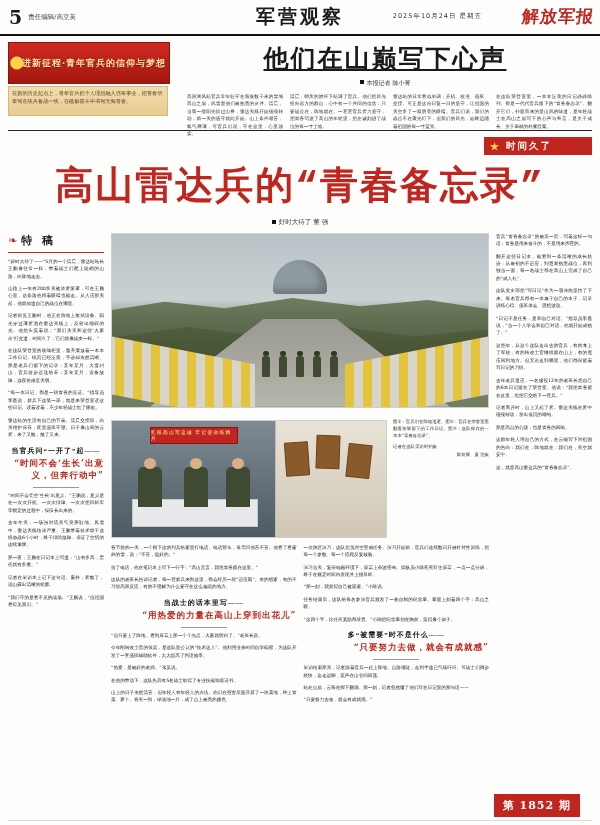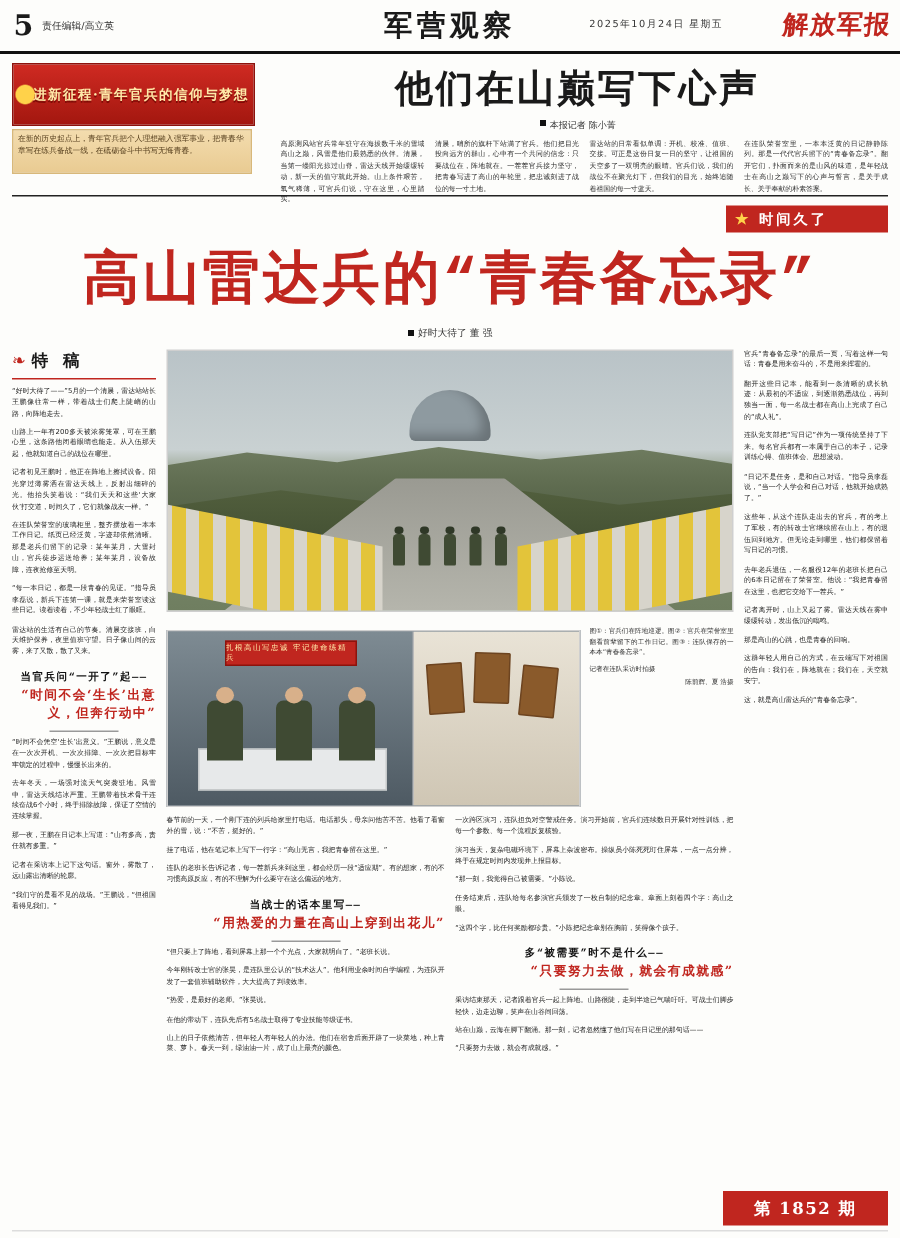--- a/index.html
+++ b/index.html
@@ -74,20 +74,21 @@
     flex:1;display:flex;gap:7px;padding-left:9px;
   }
   .topcol{
     flex:1;font-size:4.6px;line-height:1.62;color:#2b2b2b;text-align:justify;
     overflow:hidden;
   }
   .headline1{
     text-align:center;font-size:25px;font-weight:bold;letter-spacing:2px;
     font-family:"DejaVu Serif","Liberation Serif",serif;
     margin:0 0 4px 0;
+    text-decoration:underline;
   }
   .byline{
     text-align:center;font-size:6px;color:#333;margin-bottom:5px;
   }
   .byline .sq{display:inline-block;width:4px;height:4px;background:#111;margin-right:3px;vertical-align:1px;}
 
   
   .newsflag{
     position:absolute;right:8px;top:137px;width:108px;height:18px;
     background:#c0261f;color:#fff;display:flex;align-items:center;
@@ -120,21 +121,21 @@
   .tgbadge .leaf{color:#c0261f;font-size:11px;}
   .tgbadge .tglabel{
     font-size:11px;font-weight:bold;letter-spacing:3px;
     font-family:"DejaVu Serif","Liberation Serif",serif;
   }
   .tgrule{height:1px;background:#c0261f;margin-bottom:5px;}
 
   .ptext{font-size:4.6px;line-height:1.62;text-align:justify;color:#222;margin:0 0 5px 0;}
   .sub-h{
     font-size:7px;font-weight:bold;text-align:center;margin:7px 0 2px 0;color:#111;
-    font-family:Liberation Mono, monospace;letter-spacing:1px;
+    font-family:Liberation Serif, serif;letter-spacing:1px;
   }
   .sub-h2{
     font-size:8.5px;font-weight:bold;text-align:right;margin:2px 0 5px 0;color:#c0261f;
     font-family:"DejaVu Serif","Liberation Serif",serif;letter-spacing:1px;
   }
   .sub-rule{width:46px;height:1px;background:#999;margin:3px auto 4px auto;}
 
   
   .photo-main{
     width:100%;height:175px;border:1px solid #cfcfcf;box-sizing:border-box;
@@ -207,23 +208,23 @@
   .caption-credit{font-size:4.4px;color:#333;text-align:right;margin-top:2px;}
 
   .midflex{display:flex;gap:6px;margin-top:6px;}
 
   
   .lowmid{display:flex;gap:7px;margin-top:6px;}
   .lowcol{flex:1;}
 
   
   .issue{
-    position:absolute;right:8px;bottom:8px;
+    position:absolute;right:20px;bottom:8px;
     background:#c0261f;color:#fff;font-size:11px;font-weight:bold;
-    padding:4px 21px;letter-spacing:1px;
+    padding:4px 9px;letter-spacing:1px;
     font-family:"DejaVu Serif","Liberation Serif",serif;
   }
   .footrule{position:absolute;left:8px;right:8px;bottom:4px;height:1px;background:#ddd;}
 </style>
 </head>
 <body>
 
 <div class="page">
 
   <div class="masthead">

